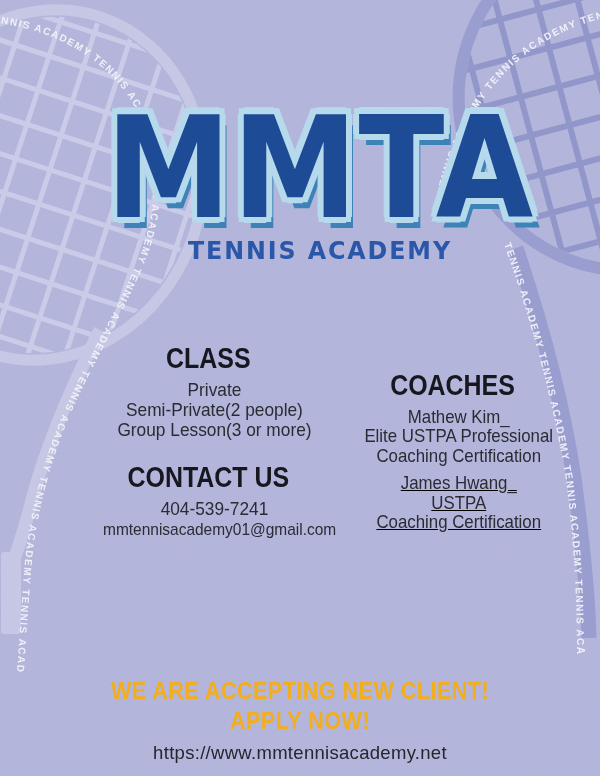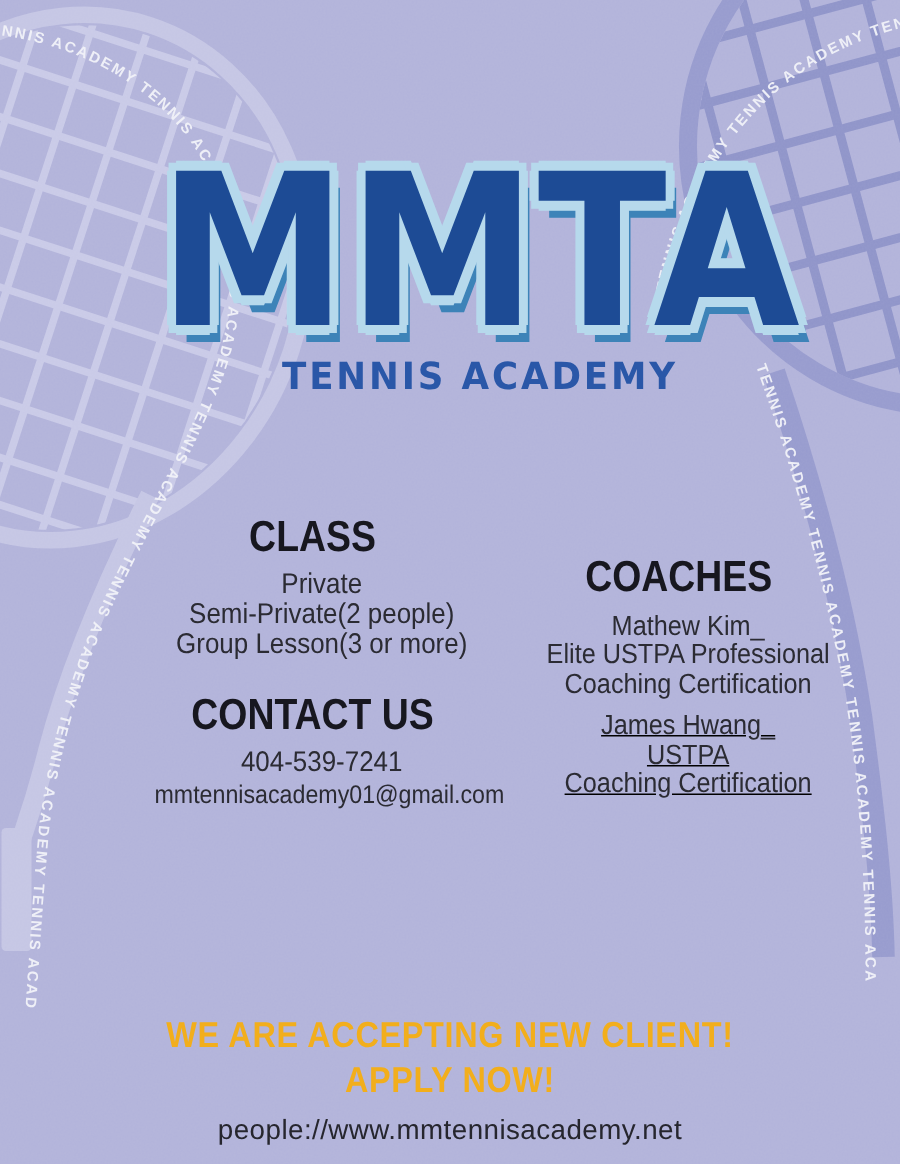--- a/index.html
+++ b/index.html
@@ -145,15 +145,15 @@
         <p>Coaching Certification</p>
       </div>
     </section>
   </div>
 
   <div class="banner">
     <p>WE ARE ACCEPTING NEW CLIENT!</p>
     <p>APPLY NOW!</p>
   </div>
 
-  <div class="website">people://www.mmtennisacademy.net</div>
+  <div class="website">https://www.mmtennisacademy.net</div>
 
 </div>
 
 </body></html>

